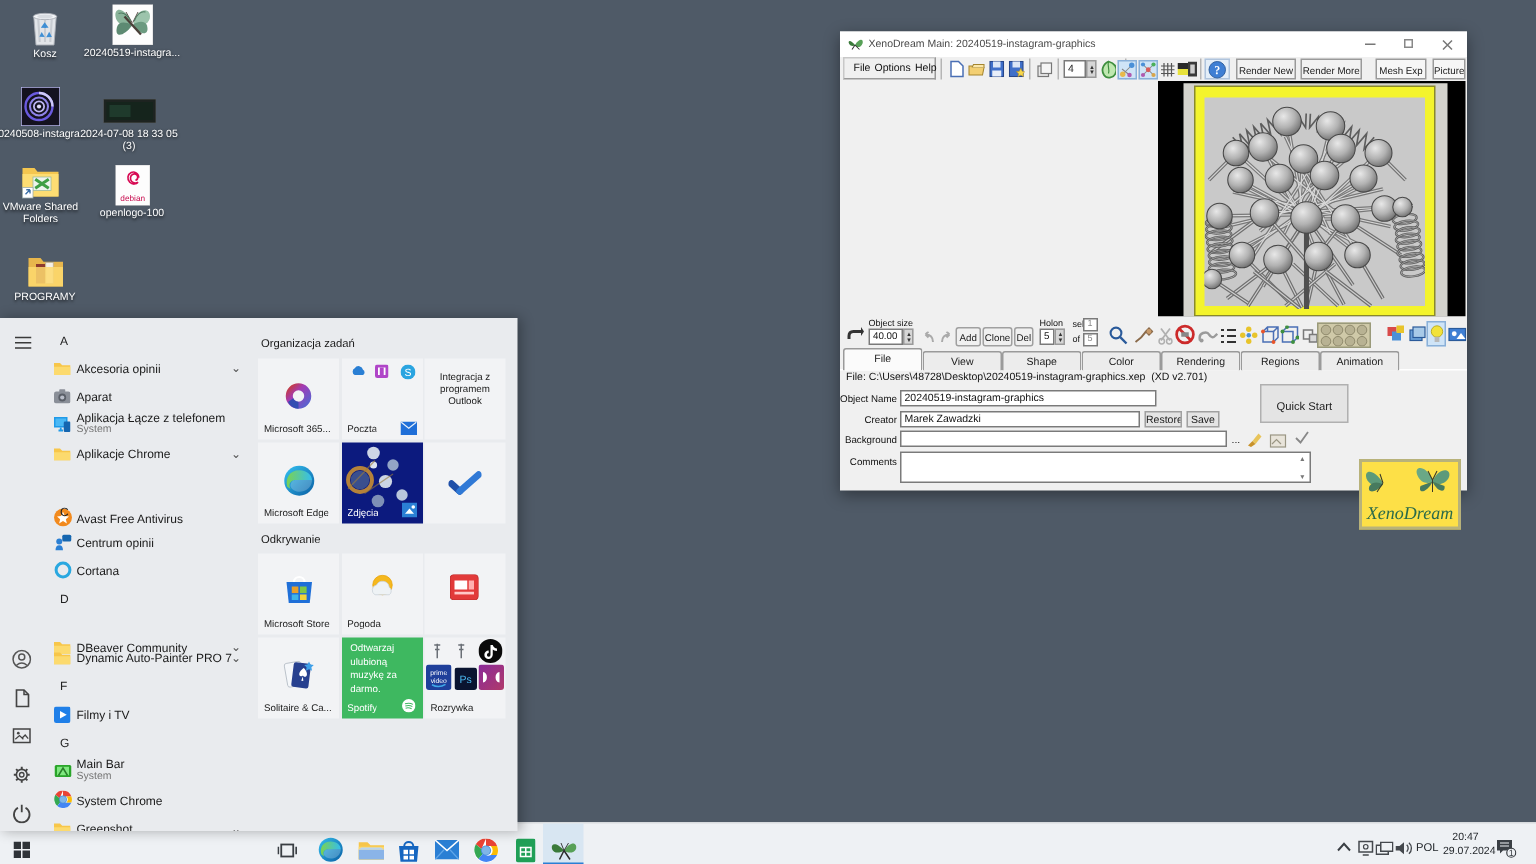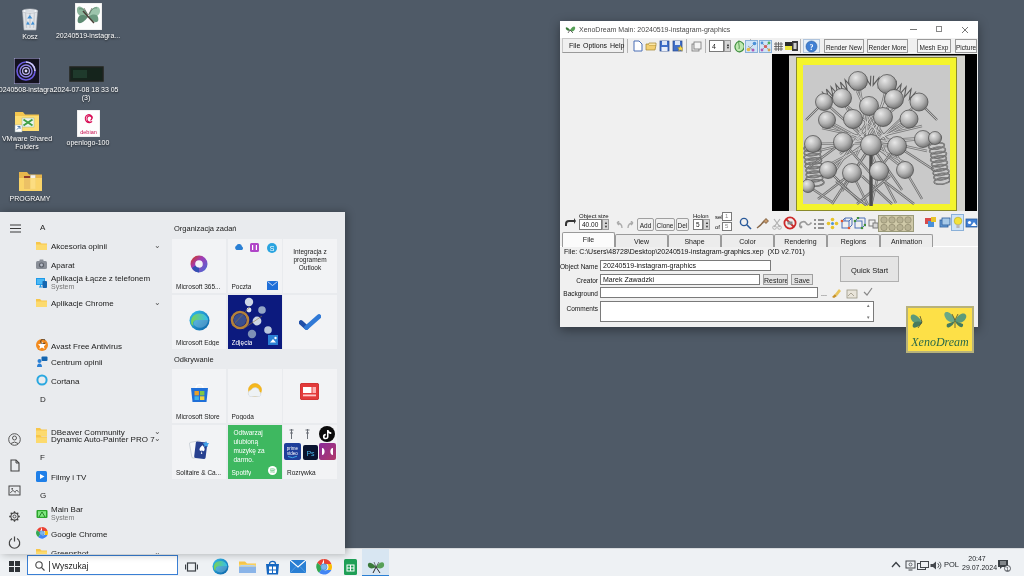--- a/index.html
+++ b/index.html
@@ -695,21 +695,21 @@
       <div class="sm-item" style="top:312px;width:130px;">
         <svg width="12" height="12" style="position:absolute;left:0;top:3px;">
           <circle cx="6" cy="6" r="6" fill="#fff"></circle>
           <path d="M6 0 A6 6 0 0 1 11.6 4 L6 4 Z M6 0 A6 6 0 0 0 0.9 2.9 L3.8 5.2 Z" fill="#ea4335"></path>
           <path d="M0.9 2.9 A6 6 0 0 0 2.2 10.3 L4.6 7.3 A3.2 3.2 0 0 1 3.8 5.2 Z" fill="#34a853"></path>
           <path d="M2.2 10.3 A6 6 0 0 0 11.6 8 L8.4 8 A3.2 3.2 0 0 1 4.6 7.3 Z" fill="#4285f4"></path>
           <path d="M11.6 4 A6 6 0 0 1 11.6 8 L8.4 8 A3.2 3.2 0 0 0 8.4 4 Z" fill="#fbbc05"></path>
           <circle cx="6" cy="6" r="2.6" fill="#4a90d8"></circle>
             <circle cx="6" cy="6" r="2.1" fill="#7fb5e8"></circle>
         </svg>
-        <div class="txt">Google Chrome</div>
+        <div class="txt">System Chrome</div>
       </div>
       <div class="sm-item" style="top:331px;width:130px;">
         <svg width="11" height="9" style="position:absolute;left:0;top:5px;">
             <path d="M0 1 L4 1 L5.5 2.5 L11 2.5 L11 9 L0 9 Z" fill="#f7c64a"></path>
             <path d="M0 3.5 L11 3.5 L11 9 L0 9 Z" fill="#fcda6e"></path>
           </svg>
         <div class="txt">Greenshot</div>
           <div class="sm-chev" style="top:5px;">⌄</div>
       </div>
     </div>
@@ -883,28 +883,20 @@
     </div>
   </div>
 
   <div id="taskbar">
     <svg width="11" height="11" style="position:absolute;left:9px;top:12px;">
         <rect x="0" y="0" width="5" height="5" fill="#2f3338"></rect>
         <rect x="6" y="0" width="5" height="5" fill="#2f3338"></rect>
         <rect x="0" y="6" width="5" height="5" fill="#2f3338"></rect>
         <rect x="6" y="6" width="5" height="5" fill="#2f3338"></rect>
       </svg>
-    <div style="position:absolute;left:27px;top:6px;width:151px;height:20px;background:#fff;border:1px solid #3a7fd4;">
-      <svg width="10" height="10" style="position:absolute;left:7px;top:5px;">
-          <circle cx="4" cy="4" r="3.2" fill="none" stroke="#444" stroke-width="1.1"></circle>
-          <line x1="6.4" y1="6.4" x2="9.5" y2="9.5" stroke="#444" stroke-width="1.1"></line>
-        </svg>
-      <div style="position:absolute;left:21px;top:5px;width:1px;height:11px;background:#555;"></div>
-      <div style="position:absolute;left:24px;top:5px;font-size:8.5px;color:#1a1a1a;">Wyszukaj</div>
-    </div>
     <svg width="13" height="12" style="position:absolute;left:185px;top:12px;">
         <rect x="2.5" y="2" width="8" height="8" fill="none" stroke="#3a3f44" stroke-width="1.2"></rect>
         <path d="M0.5 3.5 V8.5 M12.5 3.5 V8.5" stroke="#3a3f44" stroke-width="1.2"></path>
       </svg>
 
     <svg width="17" height="17" style="position:absolute;left:212px;top:9px;">
       <circle cx="8.5" cy="8.5" r="8" fill="url(#edg1)"></circle>
       <path d="M2.2 11.5 C1 7 3.5 3 8.5 3 C12.8 3 15.2 5.8 15.2 8.2 L6.8 8.2 C5.2 8.2 3.6 9.4 3.6 11 C3.6 11.8 3.8 12.4 4.2 13 Z" fill="url(#edg2)" opacity=".95"></path>
       <path d="M6.8 8.2 L15.2 8.2 C15.2 10.6 13.6 13.4 10.4 14.2 C7.6 14.9 4.8 13.8 3.9 11.9 C3.4 10.1 4.9 8.2 6.8 8.2 Z" fill="#e8f4fb" opacity=".25"></path>
     </svg>

